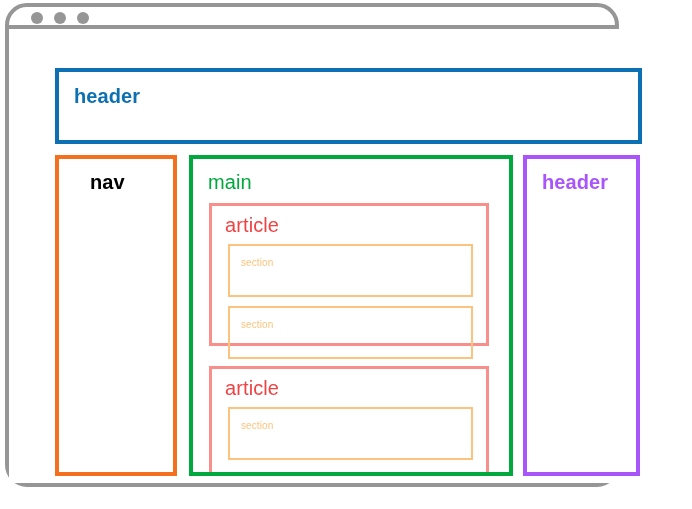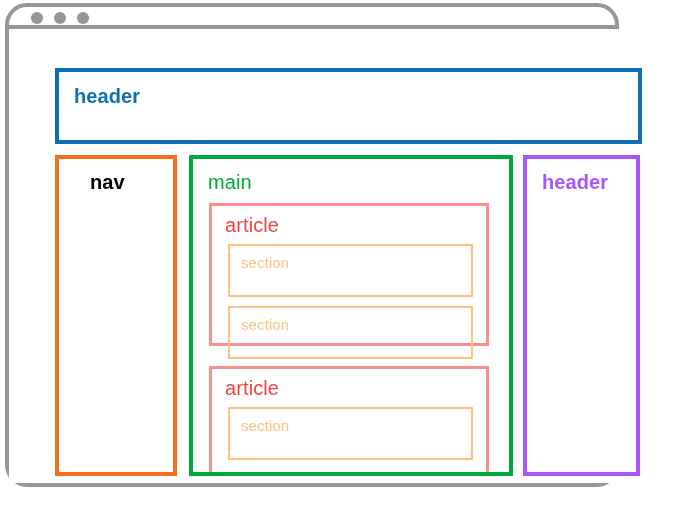--- a/index.html
+++ b/index.html
@@ -138,21 +138,21 @@
   
   .box-section {
     left: 16px;
     width: 245px;
     height: 53px;
     border: 2px solid #fbc37d;
   }
   .box-section > .box-label {
     color: #fbc37d;
     font-weight: normal;
-    font-size: 15px;
+    font-size: 10px;
     line-height: 15px;
     margin: 9px 0 0 11px;
   }
   #box-section-1 { top: 38px; }
   #box-section-2 { top: 100px; }
   #box-section-3 { top: 38px; }
 </style>
 </head>
 <body>
 

